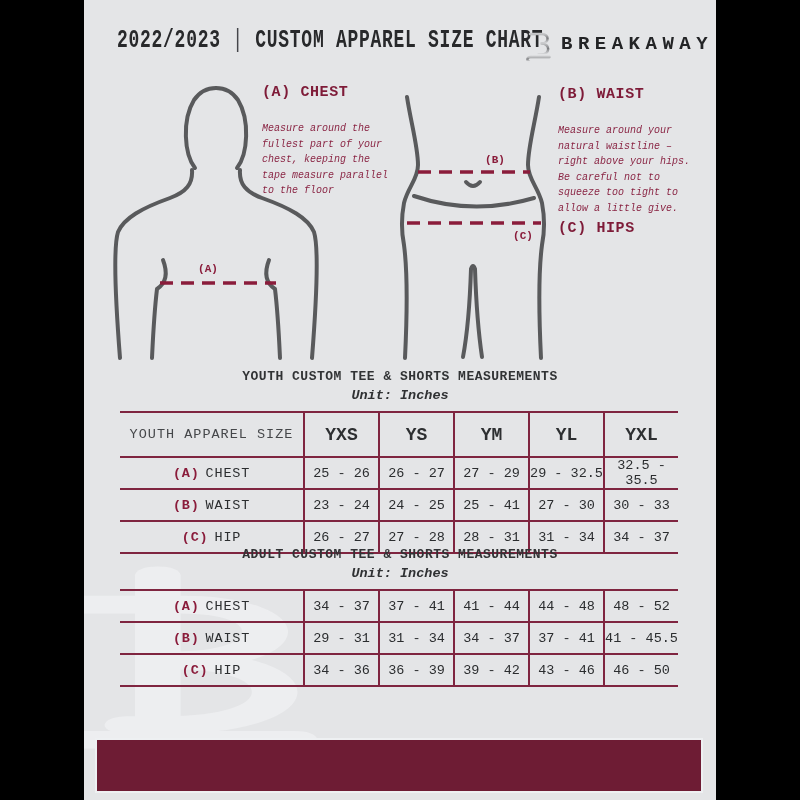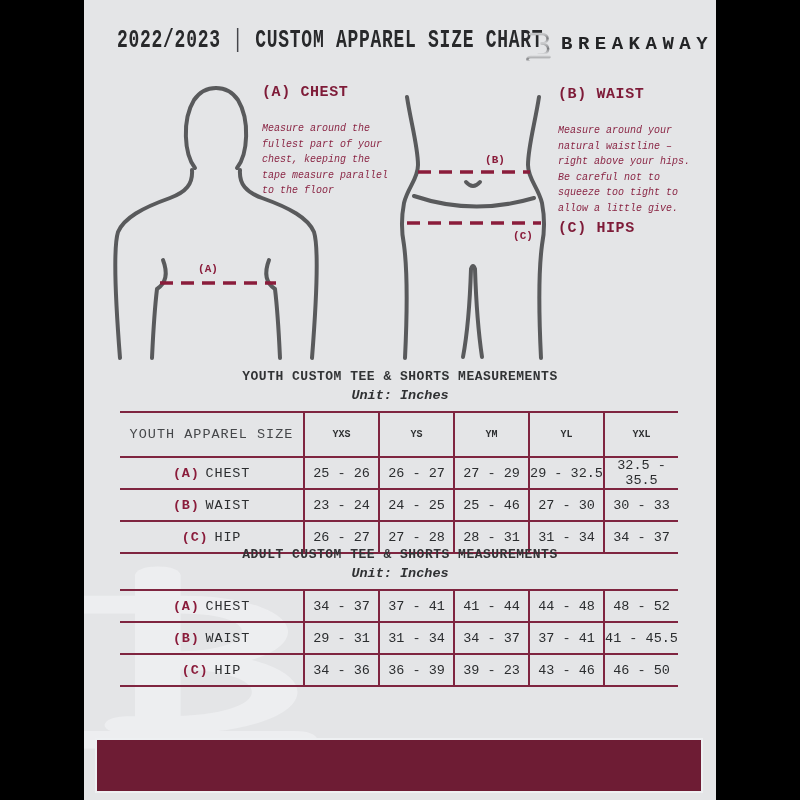--- a/index.html
+++ b/index.html
@@ -34,21 +34,21 @@
   .sec-unit{position:absolute;left:0;width:632px;text-align:center;font-size:13.5px;
             font-style:italic;font-weight:700;color:#2f3133;}
   table.size{position:absolute;left:36px;width:558px;border-collapse:collapse;table-layout:fixed;}
   table.size tr{height:32px;}
   table.size tr.head{height:45px;}
   table.size td{border-top:2px solid #7f2540;padding:0;text-align:center;vertical-align:middle;
                 font-size:13.5px;color:#2b2d2f;background:transparent;}
   table.size tr:last-child td{border-bottom:2px solid #7f2540;}
   table.size td + td{border-left:2px solid #7f2540;}
   td.lbl{text-align:left;padding-left:13px;font-size:14px;letter-spacing:0.8px;color:#3f4144;}
-  tr.head td{font-weight:700;font-size:10px;color:#2d2f31;}
+  tr.head td{font-weight:700;font-size:18px;color:#2d2f31;}
   tr.head td.lbl{font-weight:400;font-size:13.5px;letter-spacing:1px;color:#45474a;}
   .pref{font-weight:700;color:#8a1c3b;margin-right:6px;}
 
   
   .watermark{position:absolute;left:-177px;top:540px;width:456px;height:235px;opacity:0.8;}
   .watermark path{fill:none;stroke:#f0f1f3;stroke-width:6;stroke-linecap:round;stroke-linejoin:round;}
   .footer-bar{position:absolute;left:13px;top:740px;width:604px;height:51px;background:#6e1c34;
               box-shadow:0 0 0 2px #eef0f2;}
 </style>
 </head>
@@ -155,21 +155,21 @@
         <td>25 - 26</td>
         <td>26 - 27</td>
         <td>27 - 29</td>
         <td>29 - 32.5</td>
         <td>32.5 - 35.5</td>
       </tr>
       <tr>
         <td class="lbl"><span class="pref">(B)</span><span>WAIST</span></td>
         <td>23 - 24</td>
         <td>24 - 25</td>
-        <td>25 - 46</td>
+        <td>25 - 41</td>
         <td>27 - 30</td>
         <td>30 - 33</td>
       </tr>
       <tr>
         <td class="lbl"><span class="pref">(C)</span><span>HIP</span></td>
         <td>26 - 27</td>
         <td>27 - 28</td>
         <td>28 - 31</td>
         <td>31 - 34</td>
         <td>34 - 37</td>
@@ -202,21 +202,21 @@
         <td>29 - 31</td>
         <td>31 - 34</td>
         <td>34 - 37</td>
         <td>37 - 41</td>
         <td>41 - 45.5</td>
       </tr>
       <tr>
         <td class="lbl"><span class="pref">(C)</span><span>HIP</span></td>
         <td>34 - 36</td>
         <td>36 - 39</td>
-        <td>39 - 23</td>
+        <td>39 - 42</td>
         <td>43 - 46</td>
         <td>46 - 50</td>
       </tr>
     </tbody>
       </table>
 
     <div class="footer-bar"></div>
   </div>
 </div>
 

